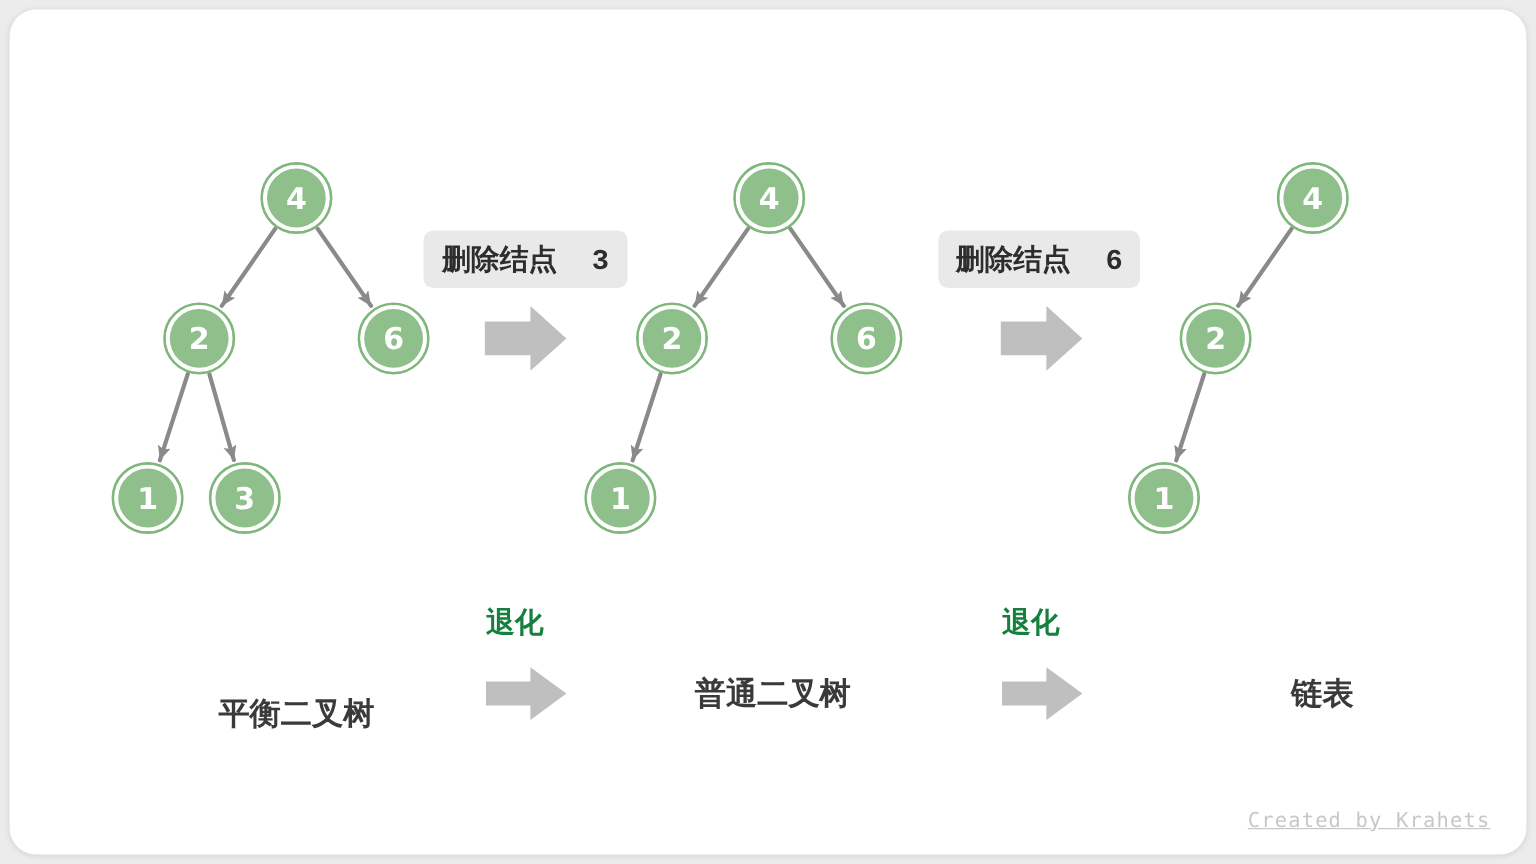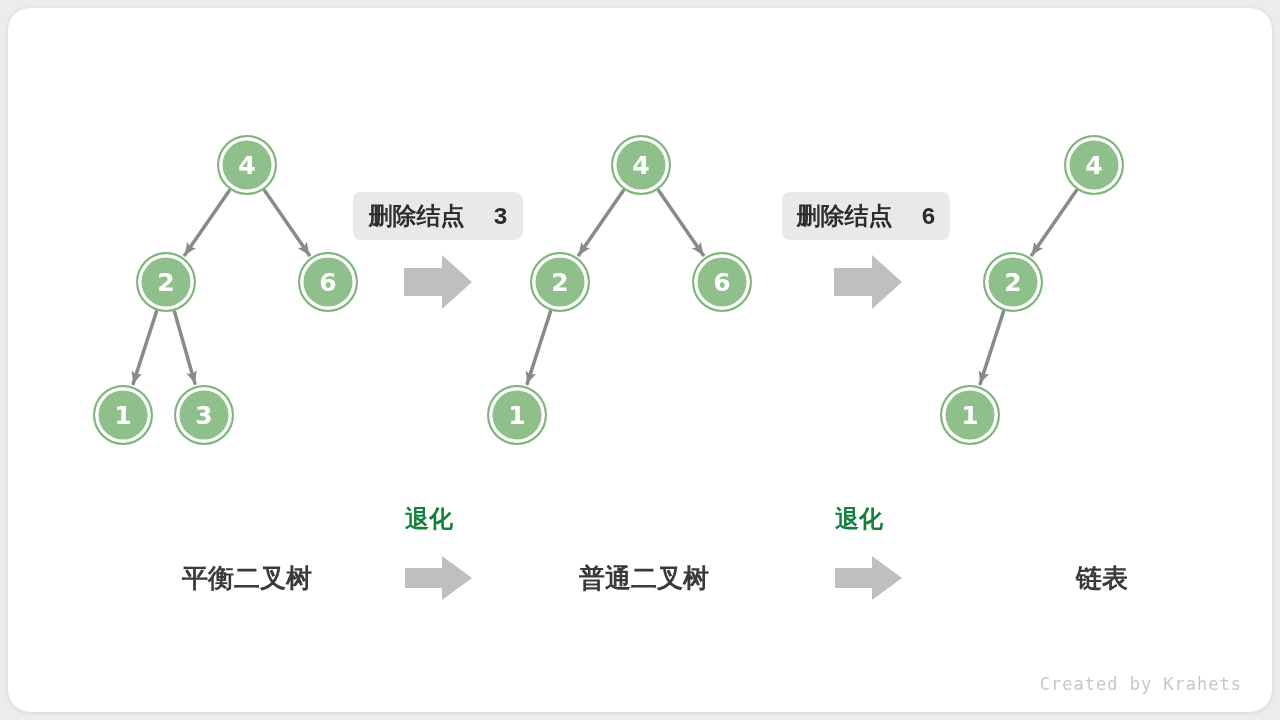--- a/index.html
+++ b/index.html
@@ -36,27 +36,28 @@
   .degrade{
     position:absolute;width:140px;top:503px;text-align:center;
     color:#15803d;font-size:24px;font-weight:bold;
   }
   .degrade-1{left:359px;}
   .degrade-2{left:789px;}
   .caption{
     position:absolute;width:260px;top:561px;text-align:center;
     color:#3A3A3A;font-size:26px;font-weight:bold;
   }
-  .caption-1{left:117px;}
+  .caption-1{left:117px;margin-top:16px;}
   .caption-2{left:514px;}
   .caption-3{left:972px;}
   .watermark{
     position:absolute;right:38px;top:674px;
     color:#C7C7C7;font-size:17px;letter-spacing:1px;
     font-family:"DejaVu Sans Mono","Liberation Mono",monospace;
+    text-decoration:underline;
   }
 </style>
 </head>
 <body>
 
 <div class="stage">
   <div class="card"></div>
 
   <svg class="layer" id="edges-layer" viewBox="0 0 1280 720" xmlns="http://www.w3.org/2000/svg">
     <defs>

